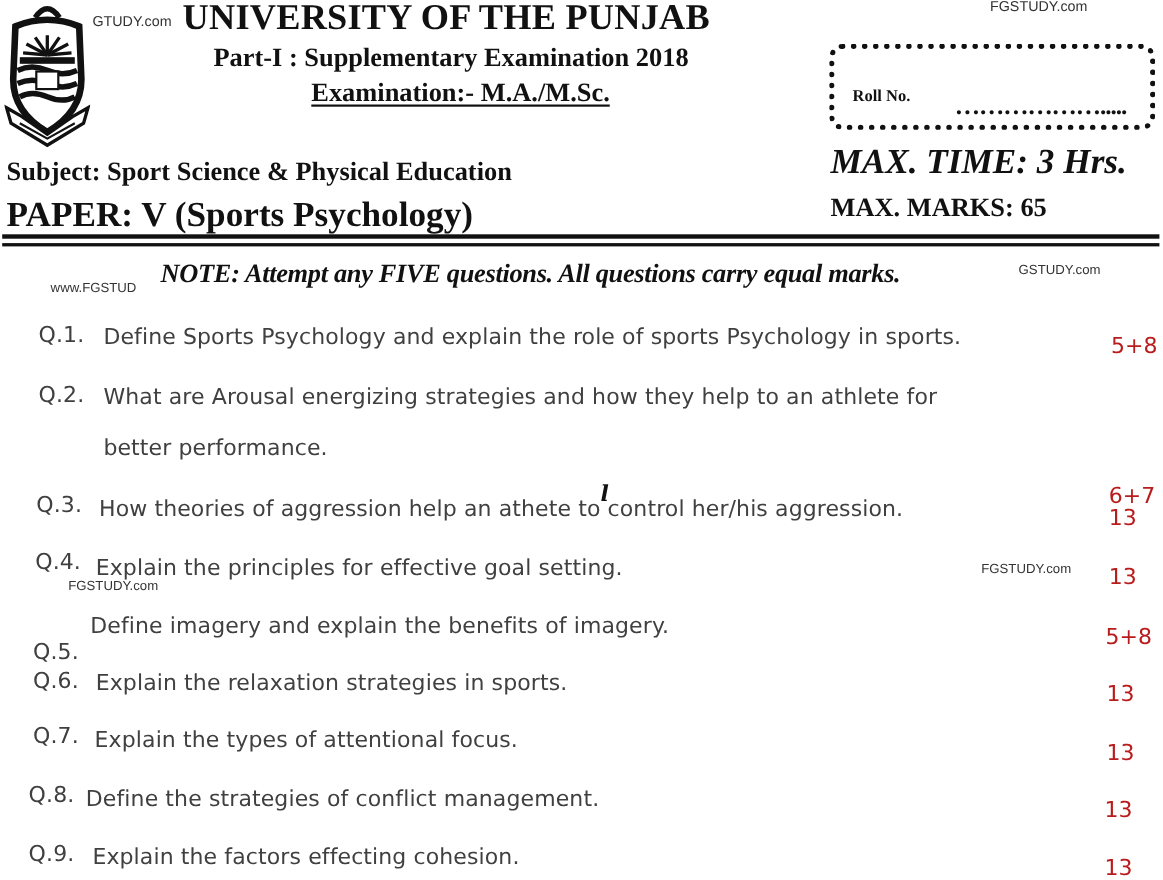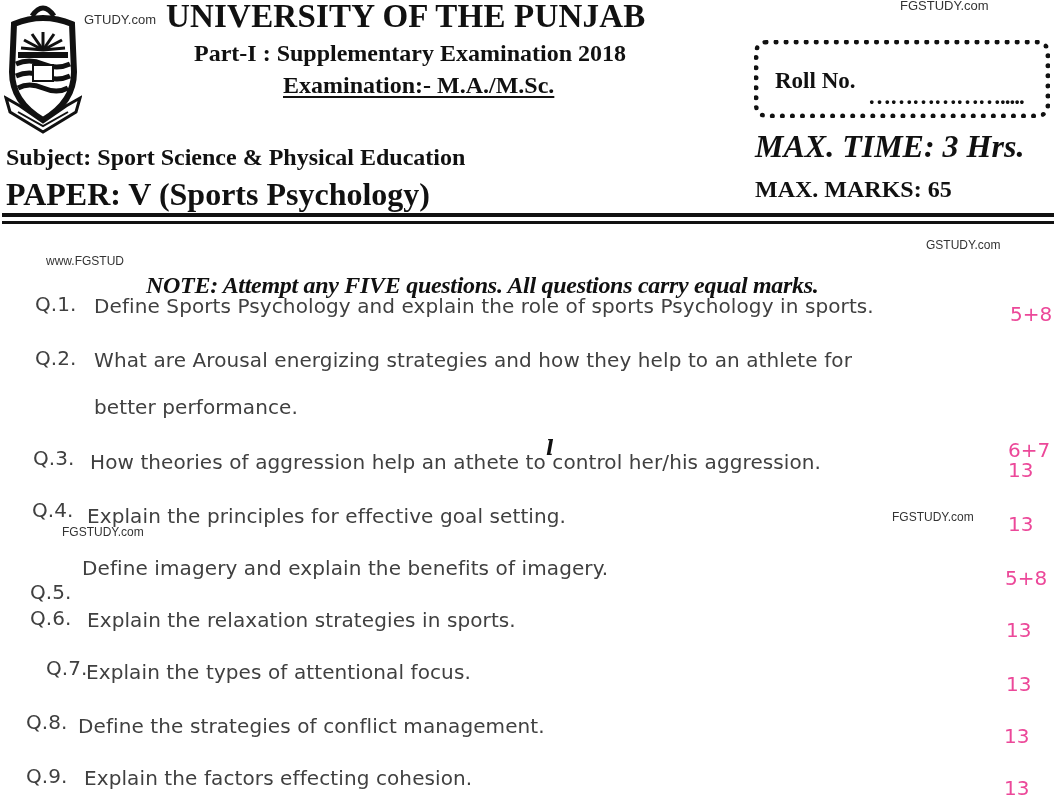--- a/index.html
+++ b/index.html
@@ -1,44 +1,44 @@
 <!DOCTYPE html>
 <html><head>
 <meta charset="utf-8">
 <style>
   html, body { margin: 0; padding: 0; background: #ffffff; }
   body { width: 1057px; height: 800px; position: relative; overflow: hidden; color: #111; }
   .abs { position: absolute; white-space: nowrap; }
   .serif-bold { font-family: "Liberation Serif", "DejaVu Serif", serif; font-weight: bold; }
   .qtext { font-family: "DejaVu Sans", "Liberation Sans", sans-serif; font-size: 20px; color: #404040; letter-spacing: 0.1px; }
-  .marks { font-family: "DejaVu Sans", "Liberation Sans", sans-serif; font-size: 20px; color: #ec4899; }
+  .marks { font-family: "DejaVu Sans", "Liberation Sans", sans-serif; font-size: 20px; color: #b91c1c; }
   .wm { font-family: "Liberation Sans", "DejaVu Sans", sans-serif; font-size: 12px; color: #333; }
 
   #logo { left: 4px; top: 2px; width: 78px; height: 132px; }
   #title { left: 166px; top: -2px; font-size: 33px; letter-spacing: 0.2px; }
   #part { left: 194px; top: 40px; font-size: 24px; }
   #exam { left: 283px; top: 72px; font-size: 24px; text-decoration: underline; text-underline-offset: 3px; }
 
   #rollbox {
     left: 754px; top: 40px; width: 296px; height: 78px;
     border: 5px dotted #111; border-radius: 12px; box-sizing: border-box;
   }
-  #rolllabel { left: 775px; top: 68px; font-size: 23px; }
+  #rolllabel { left: 775px; top: 80px; font-size: 15px; }
   #rolldots { left: 868px; top: 84px; font-size: 23px; letter-spacing: -1px; }
 
   #subject { left: 6px; top: 144px; font-size: 24px; }
   #paper { left: 6px; top: 176px; font-size: 32px; }
   #maxtime { left: 755px; top: 128px; font-size: 32px; font-style: italic; }
   #maxmarks { left: 755px; top: 176px; font-size: 24px; }
 
   .rule { position: absolute; left: 2px; width: 1052px; background: #111; }
   #rule1 { top: 213px; height: 4px; }
   #rule2 { top: 221px; height: 3px; }
 
-  #note { left: 146px; top: 236px; font-size: 24px; font-style: italic; font-family: "Liberation Serif", "DejaVu Serif", serif; font-weight: bold; letter-spacing: -0.3px; margin-top: 36px; }
+  #note { left: 146px; top: 236px; font-size: 24px; font-style: italic; font-family: "Liberation Serif", "DejaVu Serif", serif; font-weight: bold; letter-spacing: -0.3px; }
 </style>
 </head>
 <body>
 
 <div id="logo" class="abs">
   <svg width="78" height="132" viewBox="0 0 78 132">
 
     <path d="M28 14 Q39 -2 50 14" fill="none" stroke="#111" stroke-width="5"></path>
 
     <path d="M10 22 Q39 10 68 22 L70 70 Q70 100 39 118 Q8 100 8 70 Z" fill="#fff" stroke="#111" stroke-width="6"></path>
@@ -111,21 +111,21 @@
   <span class="abs marks" style="left:1008px; top:512px;">13</span>
 
   <span class="abs qtext" style="left:30px; top:580px;">Q.5.</span>
   <span class="abs qtext" style="left:82px; top:556px;text-align:center;">Define imagery and explain the benefits of imagery.</span>
   <span class="abs marks" style="left:1005px; top:566px;">5+8</span>
 
   <span class="abs qtext" style="left:30px; top:606px;">Q.6.</span>
   <span class="abs qtext" style="left:87px; top:608px;">Explain the relaxation strategies in sports.</span>
   <span class="abs marks" style="left:1006px; top:618px;">13</span>
 
-  <span class="abs qtext" style="left:30px; top:656px;margin-left:16px;">Q.7.</span>
+  <span class="abs qtext" style="left:30px; top:656px;">Q.7.</span>
   <span class="abs qtext" style="left:86px; top:660px;">Explain the types of attentional focus.</span>
   <span class="abs marks" style="left:1006px; top:672px;">13</span>
 
   <span class="abs qtext" style="left:26px; top:710px;">Q.8.</span>
   <span class="abs qtext" style="left:78px; top:714px;">Define the strategies of conflict management.</span>
   <span class="abs marks" style="left:1004px; top:724px;">13</span>
 
   <span class="abs qtext" style="left:26px; top:764px;">Q.9.</span>
   <span class="abs qtext" style="left:84px; top:766px;">Explain the factors effecting cohesion.</span>
   <span class="abs marks" style="left:1004px; top:776px;">13</span>

